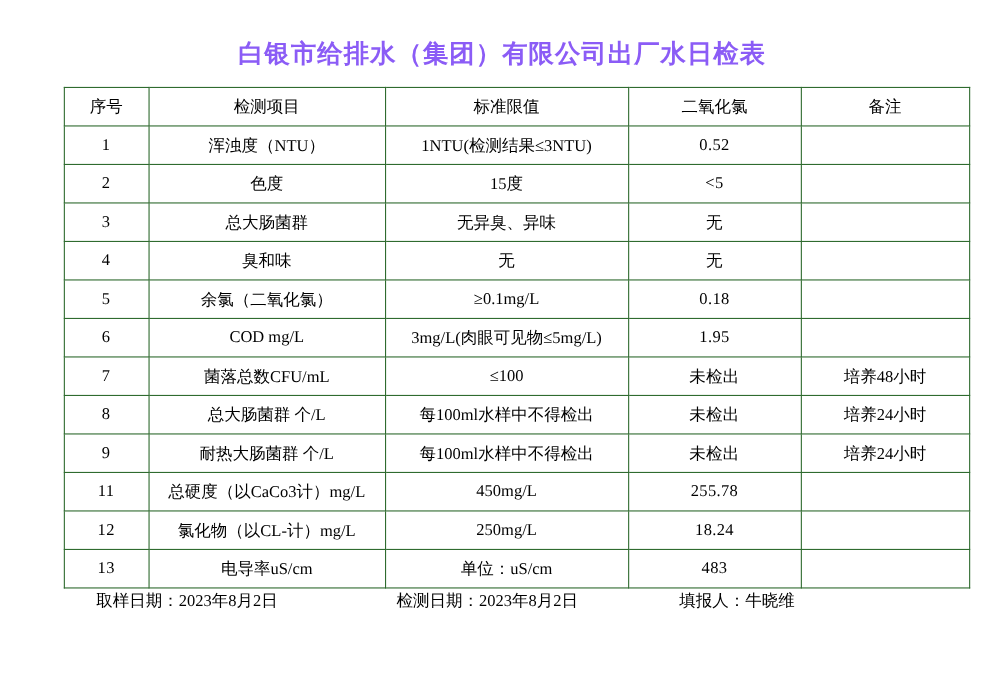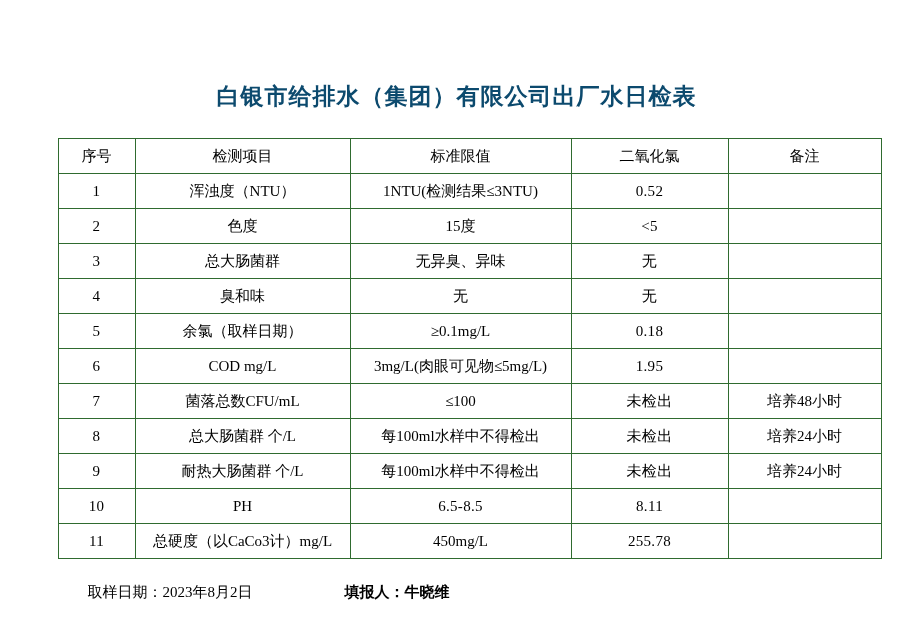--- a/index.html
+++ b/index.html
@@ -20,25 +20,24 @@
     height: 635px;
     box-sizing: border-box;
   }
   .title {
     text-align: center;
     font-family: "Liberation Serif", serif;
     font-size: 23px;
     font-weight: bold;
     letter-spacing: 1px;
     padding-top: 33px;
-    color: #0c4a6e;
-    margin-top: 48px;
+    color: #8b5cf6;
   }
   .table-wrap {
-    margin: 26px auto 0 auto;
+    margin: 15px auto 0 auto;
     width: 798px;
   }
   table.report {
     border-collapse: collapse;
     width: 798px;
     table-layout: fixed;
   }
   table.report td, table.report th {
     border: 1px solid #2f6b2f;
     height: 34px;
@@ -57,33 +56,33 @@
   .col-item  { width: 210px; }
   .col-std   { width: 216px; }
   .col-res   { width: 152px; }
   .col-note  { width: 148px; }
 
   .num-cell {
     font-family: "Liberation Serif", serif;
     letter-spacing: 0.3px;
   }
   .footer {
-    margin: 24px auto 0 auto;
+    margin: 2px auto 0 auto;
     width: 798px;
     display: flex;
     justify-content: flex-start;
     font-family: "Liberation Serif", serif;
     font-size: 15px;
   }
   .footer .f-item {
     white-space: nowrap;
   }
   .f-sample { margin-left: 30px; }
   .f-test   { margin-left: 108px; }
-  .f-filler { margin-left: 92px; font-weight: bold; }
+  .f-filler { margin-left: 92px; }
 </style>
 </head>
 <body>
 
 <div class="page">
 
   <div class="title">白银市给排水（集团）有限公司出厂水日检表</div>
 
   <div class="table-wrap">
     <table class="report">
@@ -120,21 +119,21 @@
         </tr>
         <tr>
           <td class="col-no num-cell">4</td>
           <td class="col-item">臭和味</td>
           <td class="col-std">无</td>
           <td class="col-res num-cell">无</td>
           <td class="col-note"></td>
         </tr>
         <tr>
           <td class="col-no num-cell">5</td>
-          <td class="col-item">余氯（取样日期）</td>
+          <td class="col-item">余氯（二氧化氯）</td>
           <td class="col-std">≥0.1mg/L</td>
           <td class="col-res num-cell">0.18</td>
           <td class="col-note"></td>
         </tr>
         <tr>
           <td class="col-no num-cell">6</td>
           <td class="col-item">COD      mg/L</td>
           <td class="col-std">3mg/L(肉眼可见物≤5mg/L)</td>
           <td class="col-res num-cell">1.95</td>
           <td class="col-note"></td>
@@ -154,35 +153,43 @@
           <td class="col-note">培养24小时</td>
         </tr>
         <tr>
           <td class="col-no num-cell">9</td>
           <td class="col-item">耐热大肠菌群 个/L</td>
           <td class="col-std">每100ml水样中不得检出</td>
           <td class="col-res num-cell">未检出</td>
           <td class="col-note">培养24小时</td>
         </tr>
         <tr>
-          <td class="col-no num-cell">10</td>
-          <td class="col-item">PH</td>
-          <td class="col-std num-cell">6.5-8.5</td>
-          <td class="col-res num-cell">8.11</td>
-          <td class="col-note"></td>
-        </tr>
-        <tr>
           <td class="col-no num-cell">11</td>
           <td class="col-item">总硬度（以CaCo3计）mg/L</td>
           <td class="col-std">450mg/L</td>
           <td class="col-res num-cell">255.78</td>
+          <td class="col-note"></td>
+        </tr>
+        <tr>
+          <td class="col-no num-cell">12</td>
+          <td class="col-item">氯化物（以CL-计）mg/L</td>
+          <td class="col-std">250mg/L</td>
+          <td class="col-res num-cell">18.24</td>
+          <td class="col-note"></td>
+        </tr>
+        <tr>
+          <td class="col-no num-cell">13</td>
+          <td class="col-item">电导率uS/cm</td>
+          <td class="col-std">单位：uS/cm</td>
+          <td class="col-res num-cell">483</td>
           <td class="col-note"></td>
         </tr>
       </tbody>
     </table>
   </div>
 
   <div class="footer">
     <span class="f-item f-sample">取样日期：2023年8月2日</span>
+    <span class="f-item f-test">检测日期：2023年8月2日</span>
     <span class="f-item f-filler">填报人：牛晓维</span>
   </div>
 
 </div>
 
 </body></html>

